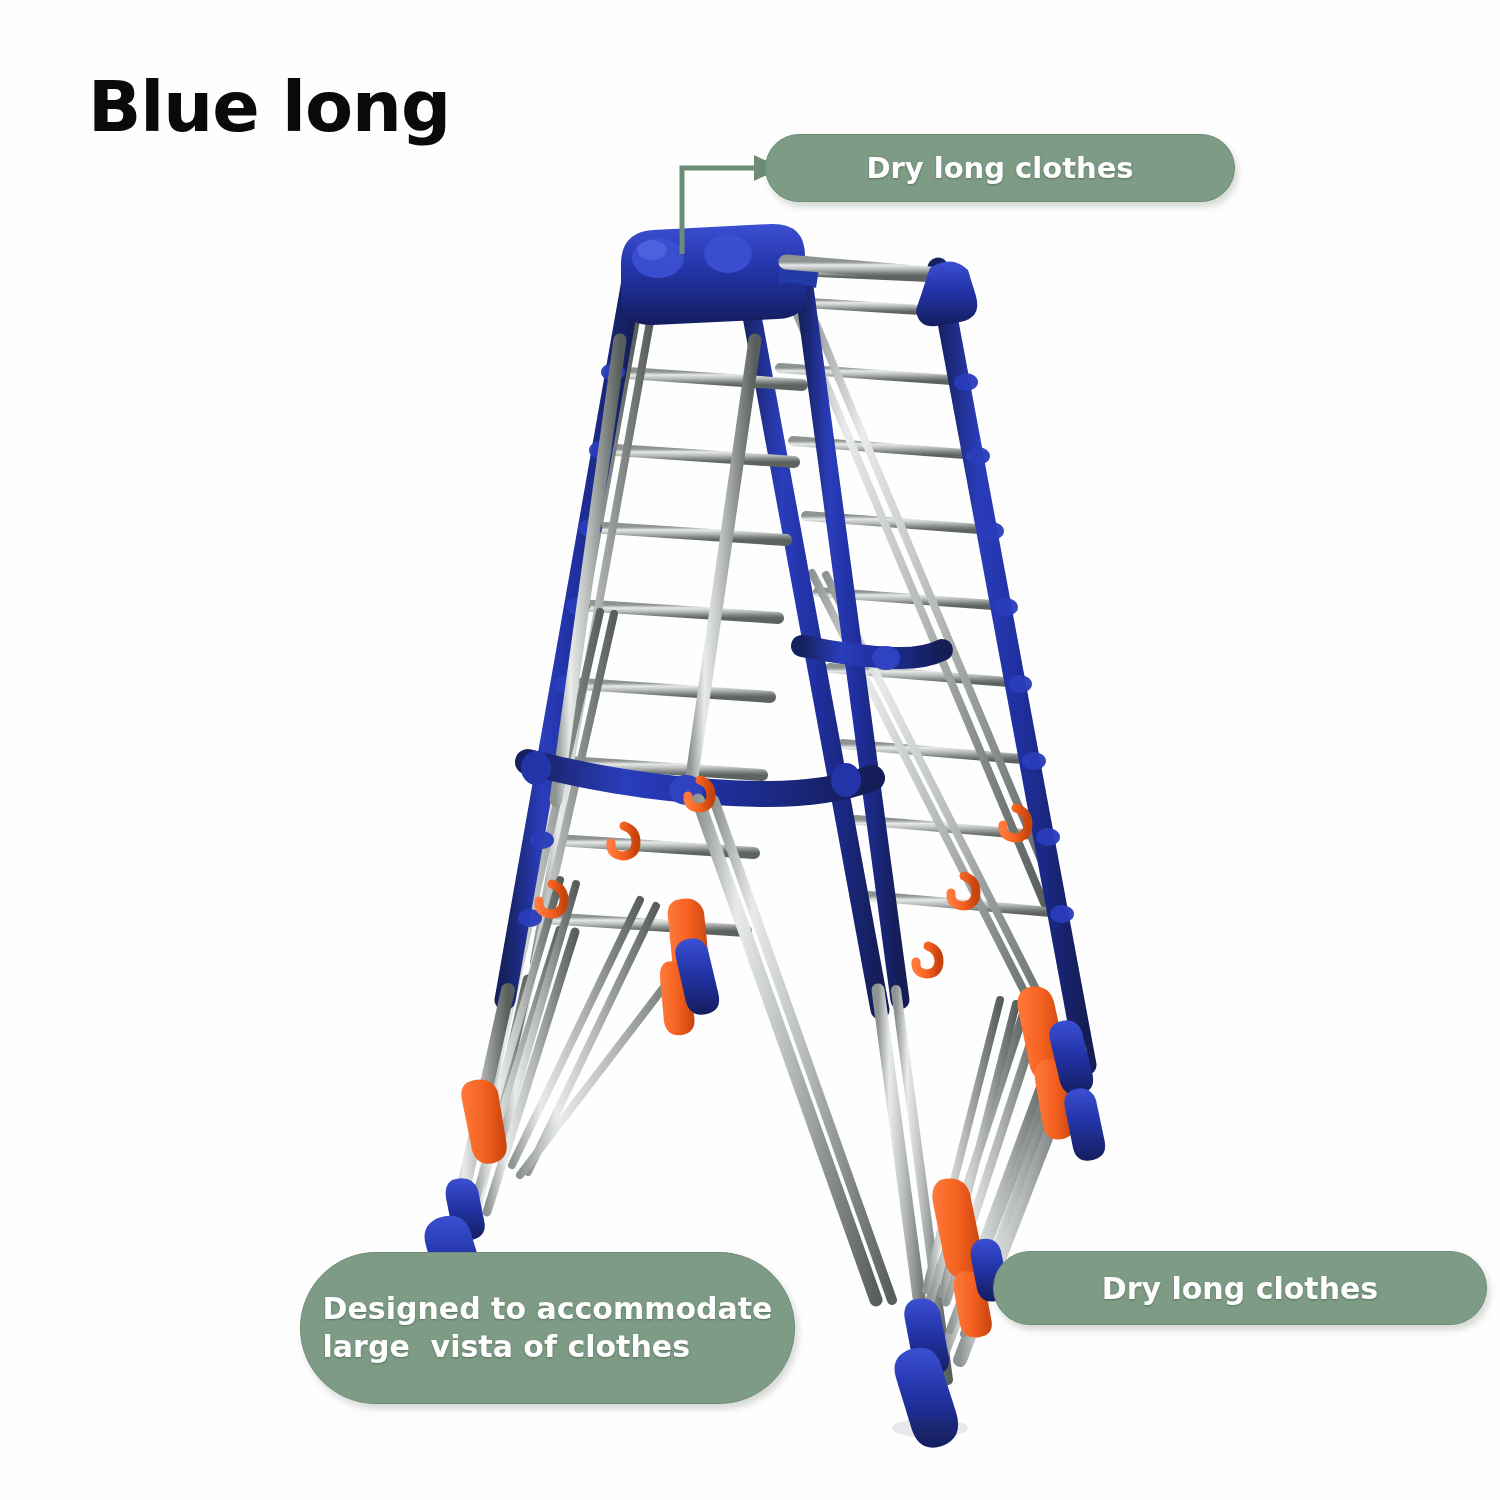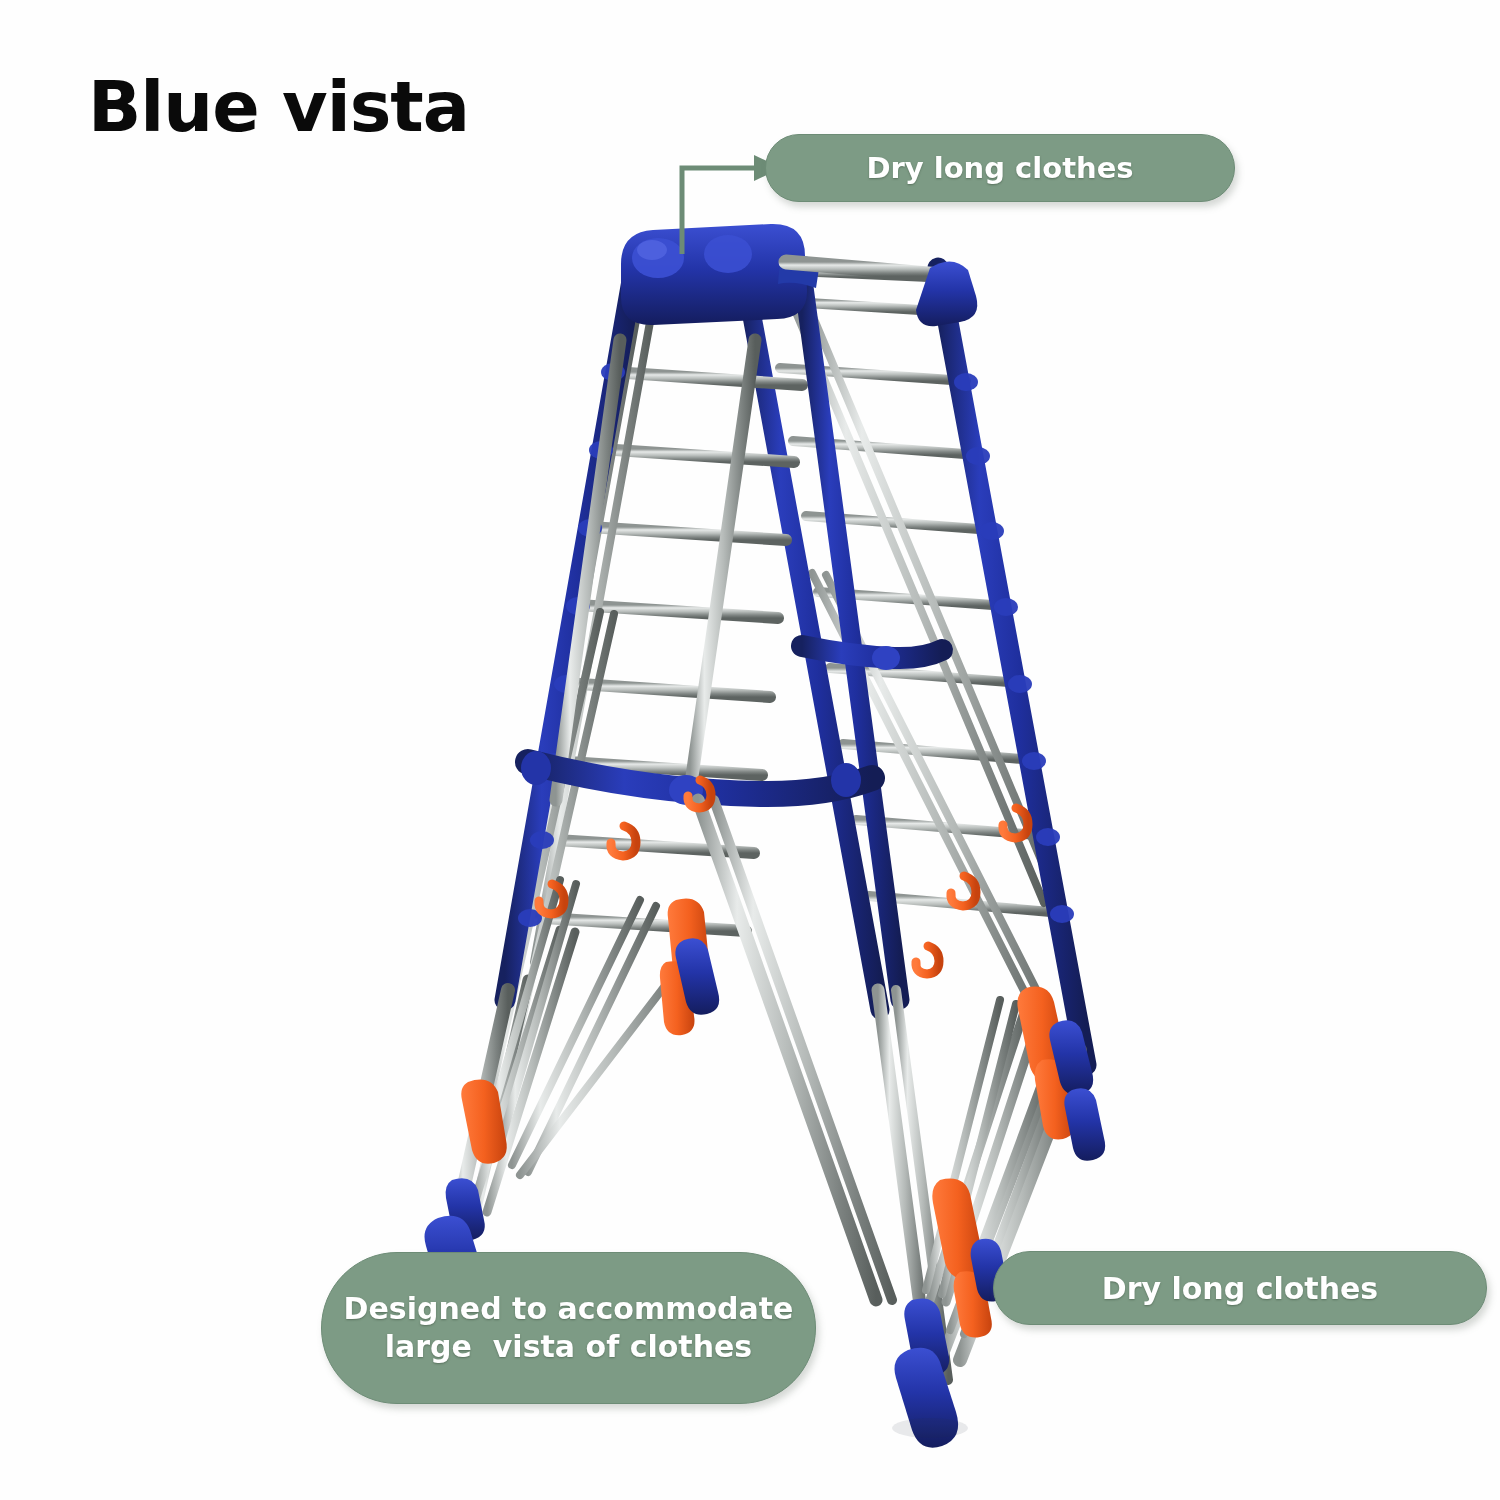--- a/index.html
+++ b/index.html
@@ -28,41 +28,40 @@
   #product{position:absolute;left:0;top:0;width:1500px;height:1500px;}
 
   
   .pill{
     position:absolute;
     background:#7d9b85;
     border:1.5px solid #6d8c76;
     border-radius:200px;
     box-shadow:3px 5px 7px rgba(120,130,120,0.30);
     display:flex;align-items:center;justify-content:center;
-    text-align:center;
     color:#ffffff;
     font-weight:bold;
     font-family:"DejaVu Sans", sans-serif;
     text-shadow:0 1px 2px rgba(60,80,62,0.55);
     box-sizing:border-box;
     user-select:none;
   }
   #pill-long{left:765px;top:134px;width:470px;height:68px;font-size:29px;}
-  #pill-large{left:321px;top:1252px;width:495px;height:152px;font-size:30px;line-height:1.28;padding:0 18px;}
+  #pill-large{left:300px;top:1252px;width:495px;height:152px;font-size:30px;line-height:1.28;padding:0 18px;}
   #pill-small{left:993px;top:1251px;width:494px;height:74px;font-size:30px;}
   .pill-line{display:block;white-space:pre;}
 
   #arrow{position:absolute;left:672px;top:146px;width:120px;height:112px;}
 </style>
 </head>
 <body>
 
 <div id="stage">
 
-  <div id="brand">Blue vista</div>
+  <div id="brand">Blue long</div>
 
   <svg id="product" viewBox="0 0 1500 1500" xmlns="http://www.w3.org/2000/svg">
     <defs>
       <linearGradient id="steelG" x1="0" y1="0" x2="0" y2="1">
         <stop offset="0%" stop-color="#8e9492"></stop>
         <stop offset="22%" stop-color="#e6e9e8"></stop>
         <stop offset="50%" stop-color="#b9bebc"></stop>
         <stop offset="78%" stop-color="#7f8583"></stop>
         <stop offset="100%" stop-color="#5d6361"></stop>
       </linearGradient>

